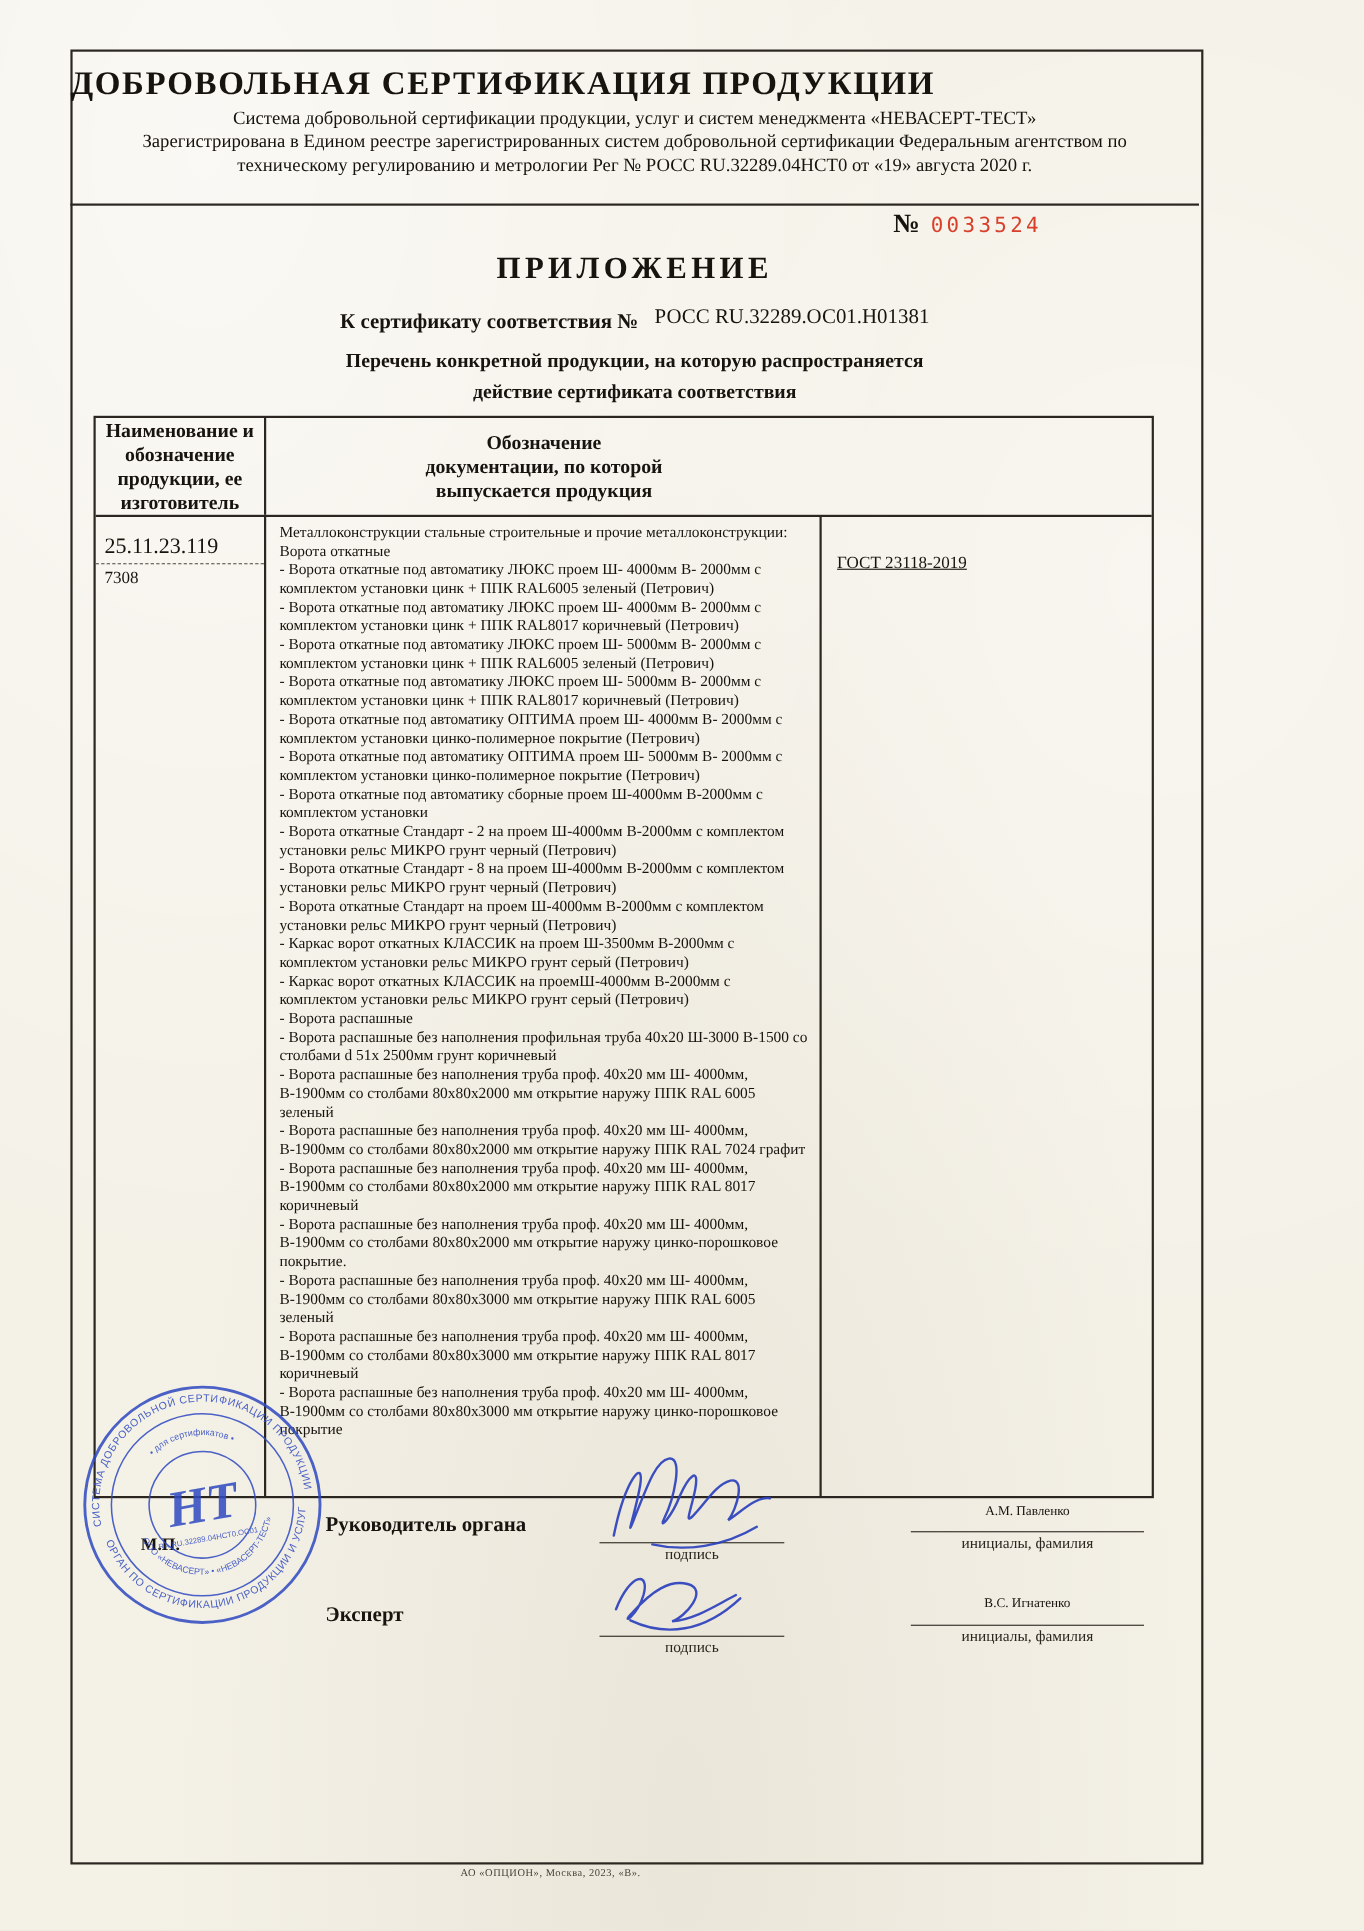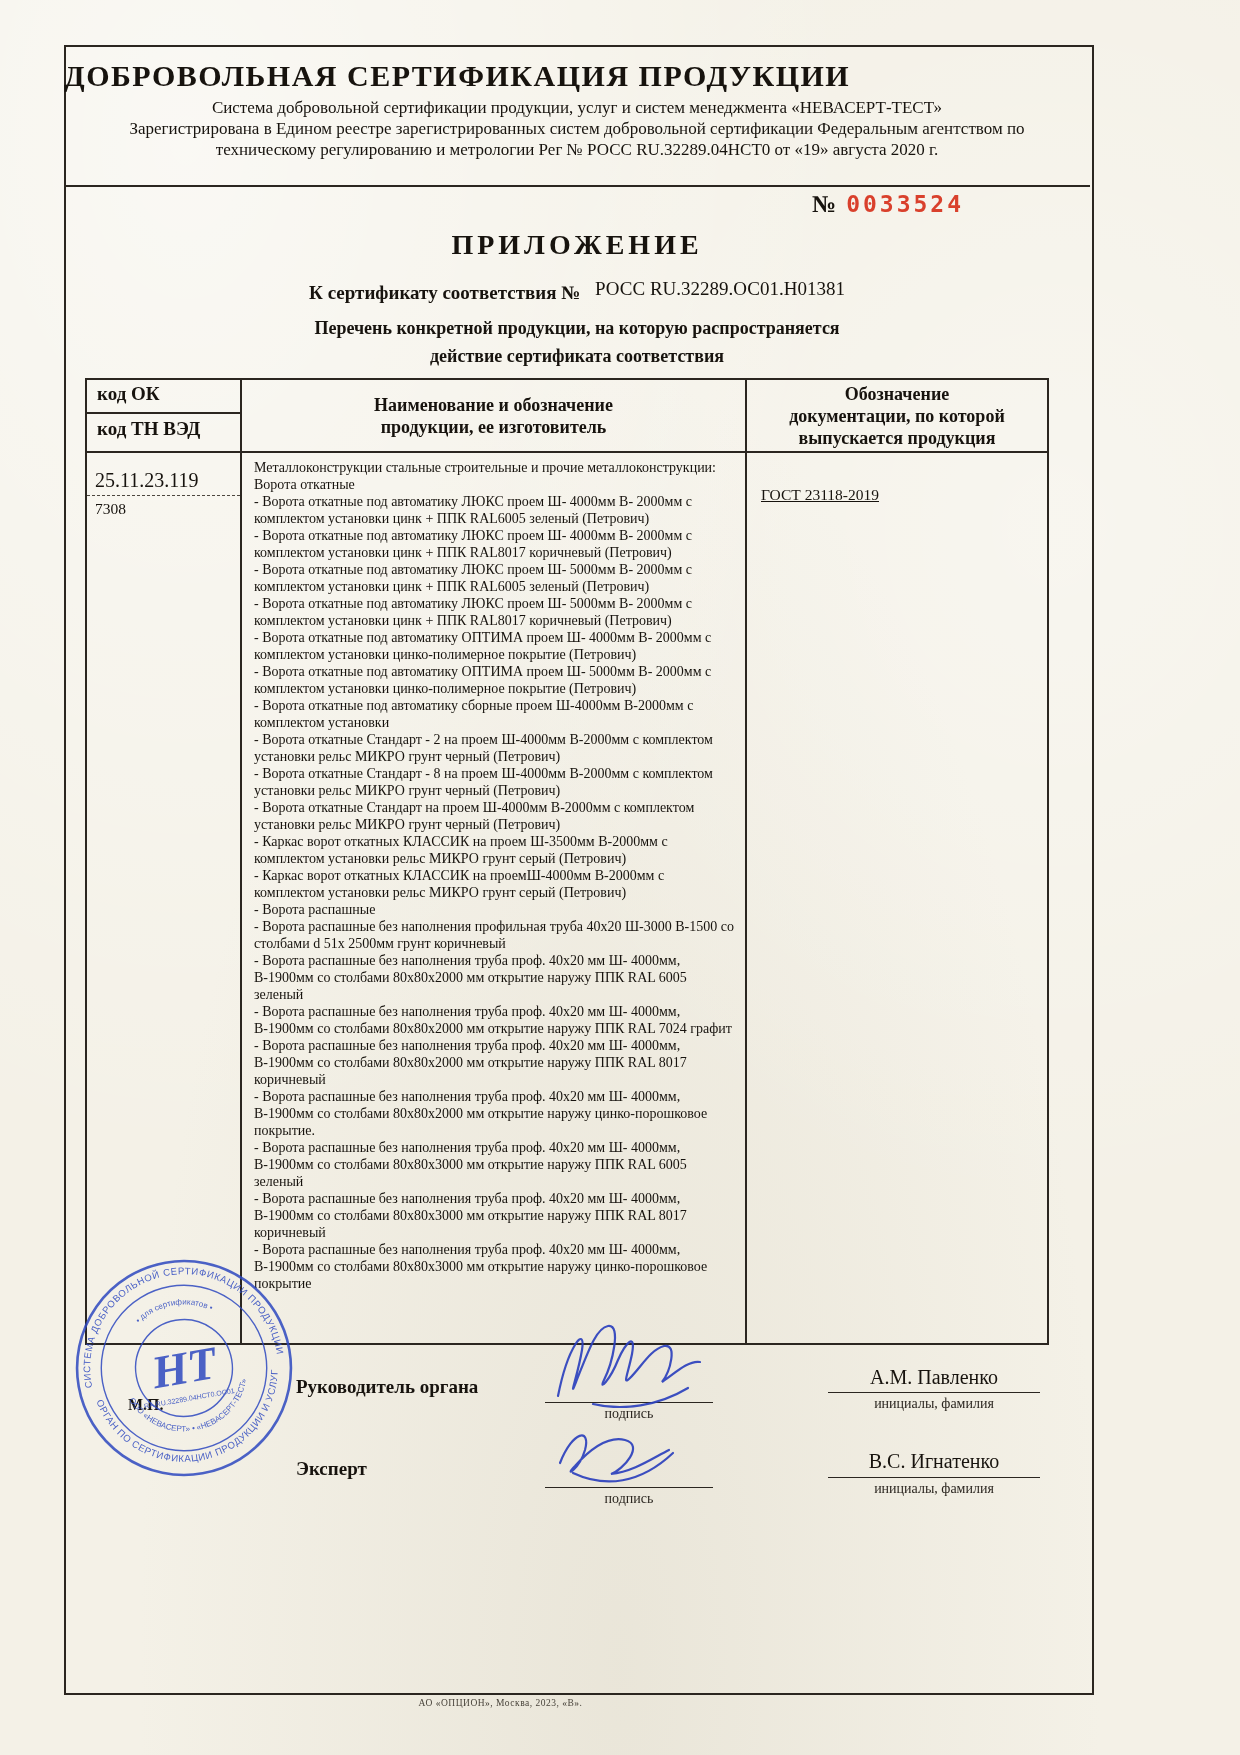--- a/index.html
+++ b/index.html
@@ -13,21 +13,21 @@
     font-family:"Liberation Serif", serif; color:#17130e; overflow:hidden;
   }
   .abs { position:absolute; }
   .frame { left:64px; top:45px; width:1026px; height:1646px; border:2px solid #2b2620; }
   .header-block { left:64px; top:45px; width:1026px; height:140px; border-bottom:2px solid #2b2620; }
   .cert-title { margin-top:14px; text-align:left; font-weight:bold; font-size:30px; letter-spacing:1.5px; }
   .hdr-sub { text-align:center; font-size:17px; line-height:21px; padding:0 24px; }
   .hdr-sub.first { margin-top:4px; }
   .num-line { left:812px; top:191px; white-space:nowrap; }
   .num-label { font-size:24px; font-weight:bold; }
-  .num-value { font-family:"DejaVu Sans Mono", monospace; font-size:23px; color:#d9402c; letter-spacing:3px; margin-left:10px;font-weight:bold; }
+  .num-value { font-family:"DejaVu Sans Mono", monospace; font-size:19px; color:#d9402c; letter-spacing:3px; margin-left:10px; }
   .appendix { left:64px; top:229px; width:1026px; text-align:center; font-weight:bold; font-size:28px; letter-spacing:4px; }
   .to-cert { left:64px; top:282px; width:1026px; text-align:center; font-size:19px; }
   .to-cert-label { font-weight:bold; }
   .to-cert-number { position:relative; top:-4px; margin-left:10px; }
   .purpose { left:64px; width:1026px; text-align:center; font-weight:bold; font-size:18px; }
   .p1 { top:318px; } .p2 { top:346px; }
 
   .ctable { left:85px; top:378px; width:960px; border:2px solid #2b2620; }
   .trow { display:grid; grid-template-columns:155px 505px 1fr; }
   .cell-r { border-right:2px solid #2b2620; }
@@ -40,21 +40,21 @@
   .ok-code { padding:16px 4px 3px 8px; font-size:20px; }
   .code-divider { border-top:1.6px dashed #4c463e; }
   .tnved-code { padding:4px 4px 3px 8px; font-size:15.5px; }
   .products { padding:6px 8px 6px 12px; font-size:14px; line-height:17px; }
   .product-line { }
   .doc-ref { padding:33px 8px 0 14px; font-size:15.5px;text-decoration:underline; }
 
   .sig-label { font-weight:bold; font-size:19px; }
   .sig-line { height:18px; border-bottom:1.5px solid #2b2620; }
   .sig-caption { font-size:14px; text-align:center; color:#2b2620; }
-  .sig-name { font-size:20px; text-align:center; }
+  .sig-name { font-size:12px; text-align:center; }
   .mp { left:128px; top:1396px; font-size:16px; font-weight:bold; }
   .footer-imprint { left:0; top:1698px; width:1001px; text-align:center; font-size:9.5px; color:#4a453c; letter-spacing:.5px; }
 
   .ink { stroke:#2b40bd; stroke-width:2.2; fill:none; stroke-linecap:round; opacity:.92; }
   .stamp-svg { opacity:.85; }
 </style>
 </head>
 <body>
 
 <div class="page">
@@ -76,24 +76,20 @@
   <div class="abs to-cert">
     <span class="to-cert-label">К сертификату соответствия №</span>
     <span class="to-cert-number">РОСС RU.32289.ОС01.Н01381</span>
   </div>
 
   <div class="abs purpose p2">действие сертификата соответствия</div>
   <div class="abs purpose p1">Перечень конкретной продукции, на которую распространяется</div>
 
   <div class="abs ctable">
     <div class="trow thead-row">
-      <div class="cell-r">
-        <div class="head-ok">код ОК</div>
-        <div class="head-tnved">код ТН ВЭД</div>
-      </div>
       <div class="cell-r head-center">Наименование и обозначение
 продукции, ее изготовитель</div>
       <div class="head-center">Обозначение
 документации, по которой
 выпускается продукция</div>
     </div>
     <div class="trow tbody-row">
       <div class="cell-r">
         <div class="ok-code">25.11.23.119</div>
         <div class="code-divider"></div>

